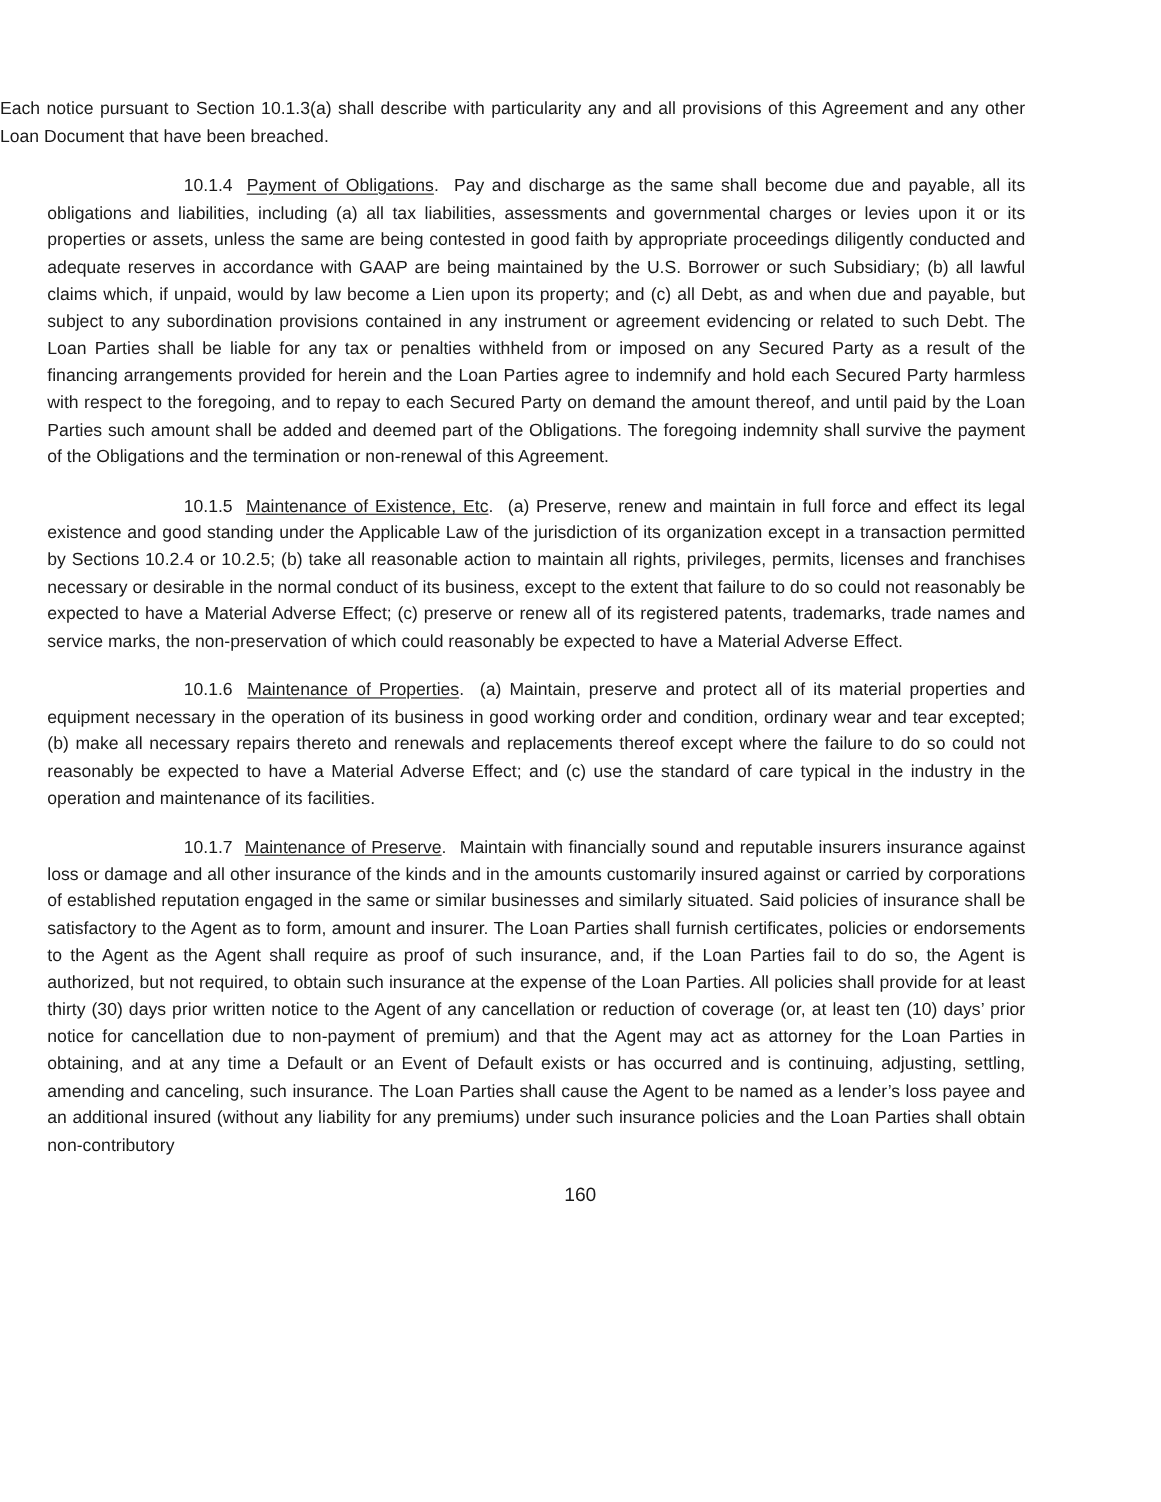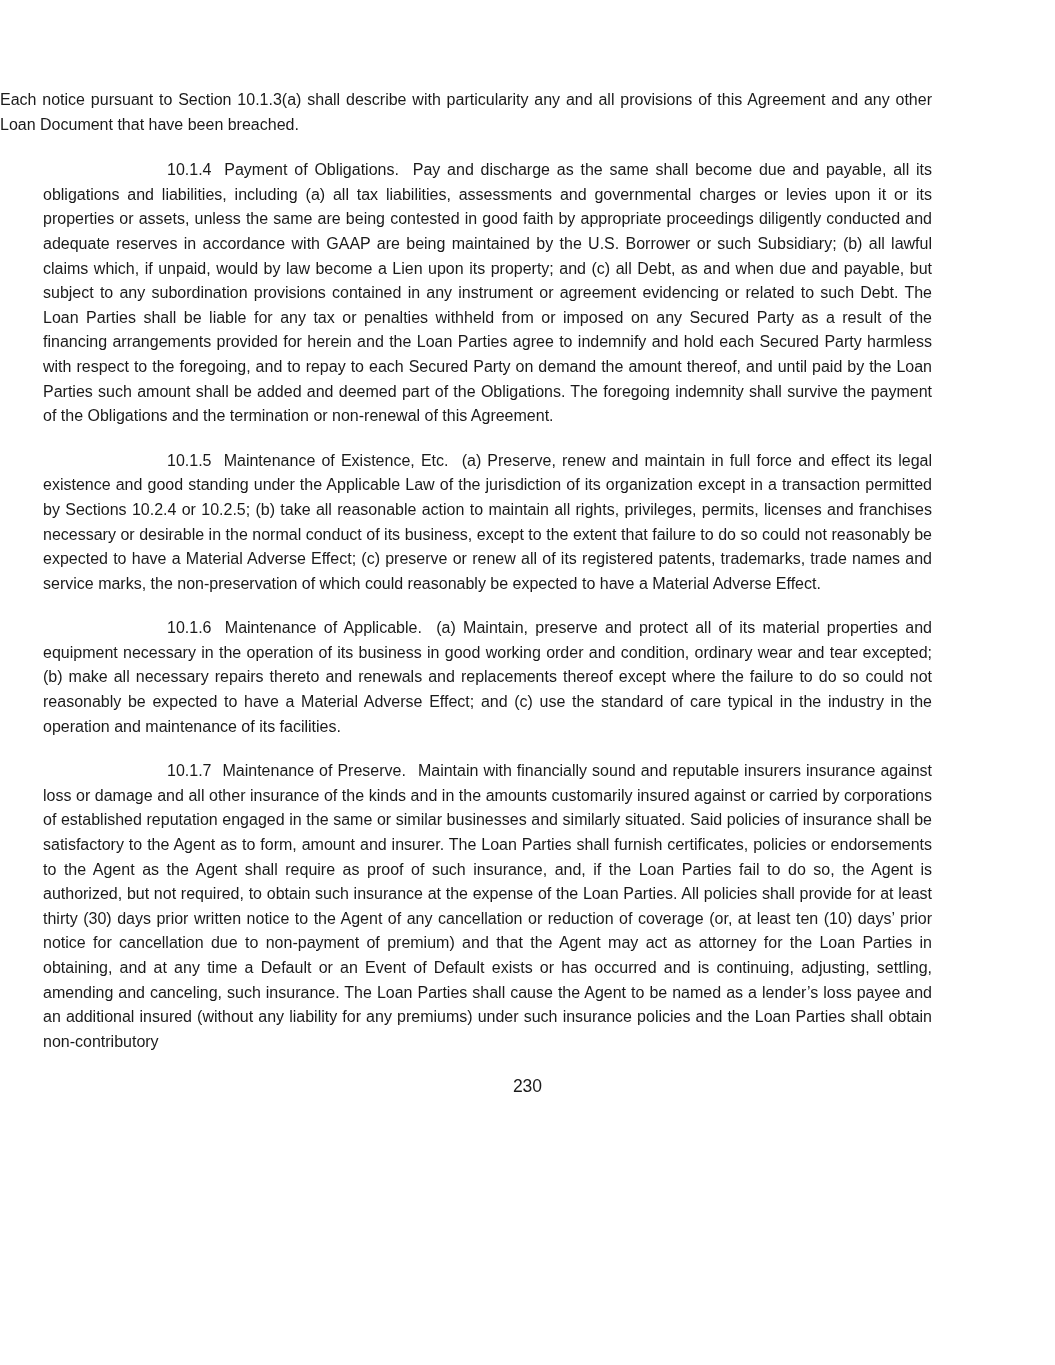--- a/index.html
+++ b/index.html
@@ -34,20 +34,21 @@
   }
   p.section-para {
     margin: 0 0 20px 43px;
     text-indent: 124px;
     text-align: justify;
   }
   .sec-num {
     padding-right: 6px;
   }
   .sec-title {
+    text-decoration: underline;
     text-underline-offset: 2px;
   }
   .sec-punct {
     padding-right: 7px;
   }
   .footer {
     width: 100%;
     text-align: center;
     font-size: 17.5px;
     line-height: 24.6px;
@@ -69,26 +70,26 @@
     </p>
 
     <p class="section-para">
       <span class="sec-num">10.1.5</span>
       <span class="sec-title">Maintenance of Existence, Etc</span><span class="sec-punct">.</span>
       <span>(a) Preserve, renew and maintain in full force and effect its legal existence and good standing under the Applicable Law of the jurisdiction of its organization except in a transaction permitted by Sections 10.2.4 or 10.2.5; (b) take all reasonable action to maintain all rights, privileges, permits, licenses and franchises necessary or desirable in the normal conduct of its business, except to the extent that failure to do so could not reasonably be expected to have a Material Adverse Effect; (c) preserve or renew all of its registered patents, trademarks, trade names and service marks, the non-preservation of which could reasonably be expected to have a Material Adverse Effect.</span>
     </p>
 
     <p class="section-para">
       <span class="sec-num">10.1.6</span>
-      <span class="sec-title">Maintenance of Applicable</span><span class="sec-punct">.</span>
+      <span class="sec-title">Maintenance of Properties</span><span class="sec-punct">.</span>
       <span>(a) Maintain, preserve and protect all of its material properties and equipment necessary in the operation of its business in good working order and condition, ordinary wear and tear excepted; (b) make all necessary repairs thereto and renewals and replacements thereof except where the failure to do so could not reasonably be expected to have a Material Adverse Effect; and (c) use the standard of care typical in the industry in the operation and maintenance of its facilities.</span>
     </p>
 
     <p class="section-para">
       <span class="sec-num">10.1.7</span>
       <span class="sec-title">Maintenance of Preserve</span><span class="sec-punct">.</span>
       <span>Maintain with financially sound and reputable insurers insurance against loss or damage and all other insurance of the kinds and in the amounts customarily insured against or carried by corporations of established reputation engaged in the same or similar businesses and similarly situated. Said policies of insurance shall be satisfactory to the Agent as to form, amount and insurer. The Loan Parties shall furnish certificates, policies or endorsements to the Agent as the Agent shall require as proof of such insurance, and, if the Loan Parties fail to do so, the Agent is authorized, but not required, to obtain such insurance at the expense of the Loan Parties. All policies shall provide for at least thirty (30) days prior written notice to the Agent of any cancellation or reduction of coverage (or, at least ten (10) days’ prior notice for cancellation due to non-payment of premium) and that the Agent may act as attorney for the Loan Parties in obtaining, and at any time a Default or an Event of Default exists or has occurred and is continuing, adjusting, settling, amending and canceling, such insurance. The Loan Parties shall cause the Agent to be named as a lender’s loss payee and an additional insured (without any liability for any premiums) under such insurance policies and the Loan Parties shall obtain non-contributory</span>
     </p>
 
   </div>
 
-  <div class="footer">230</div>
+  <div class="footer">160</div>
 </div>
 
 </body></html>

